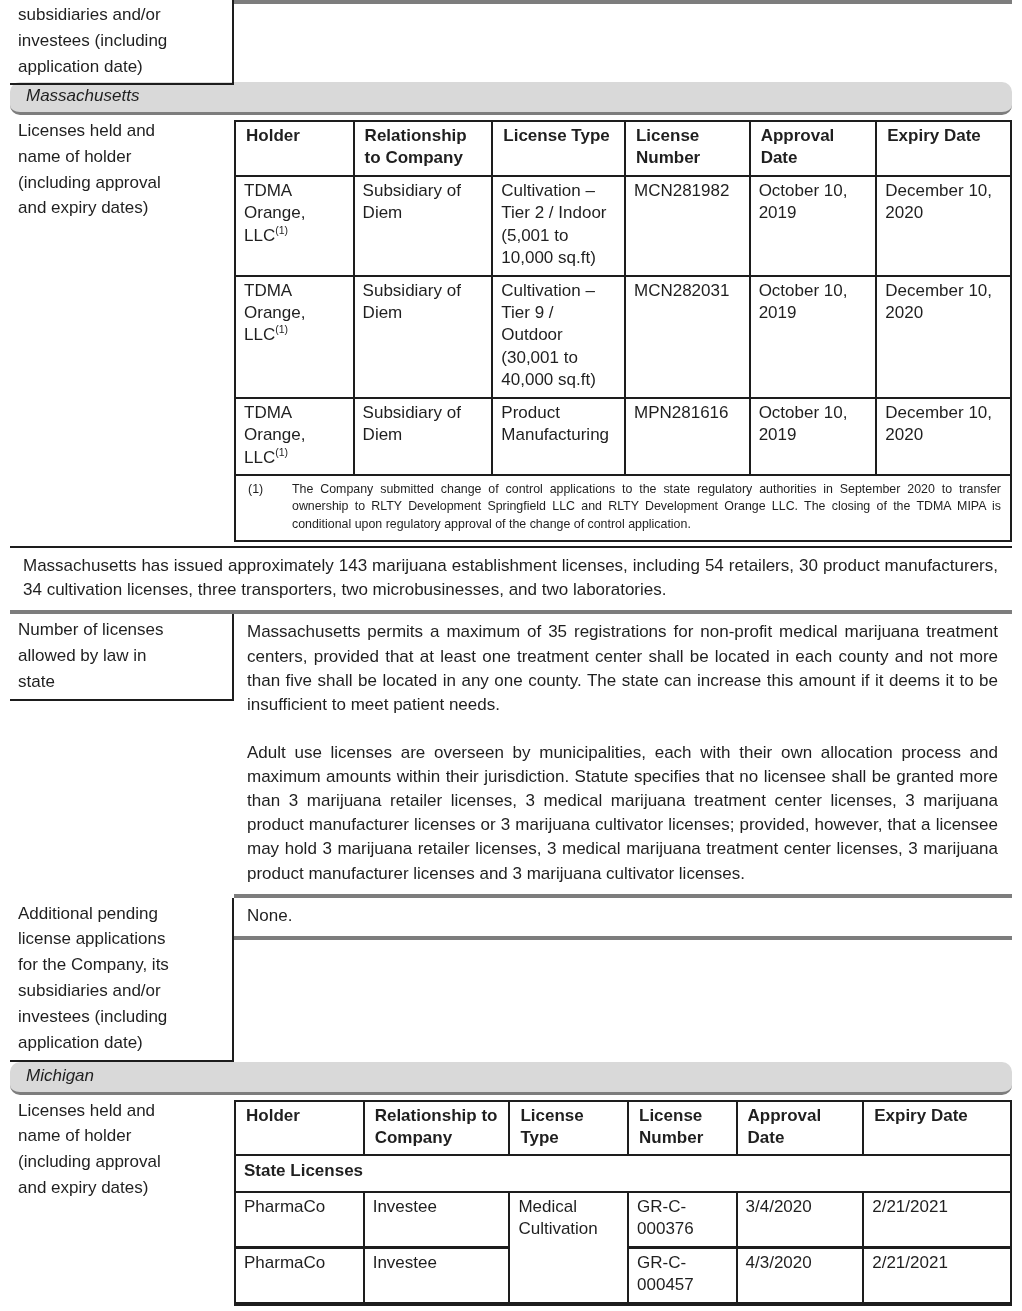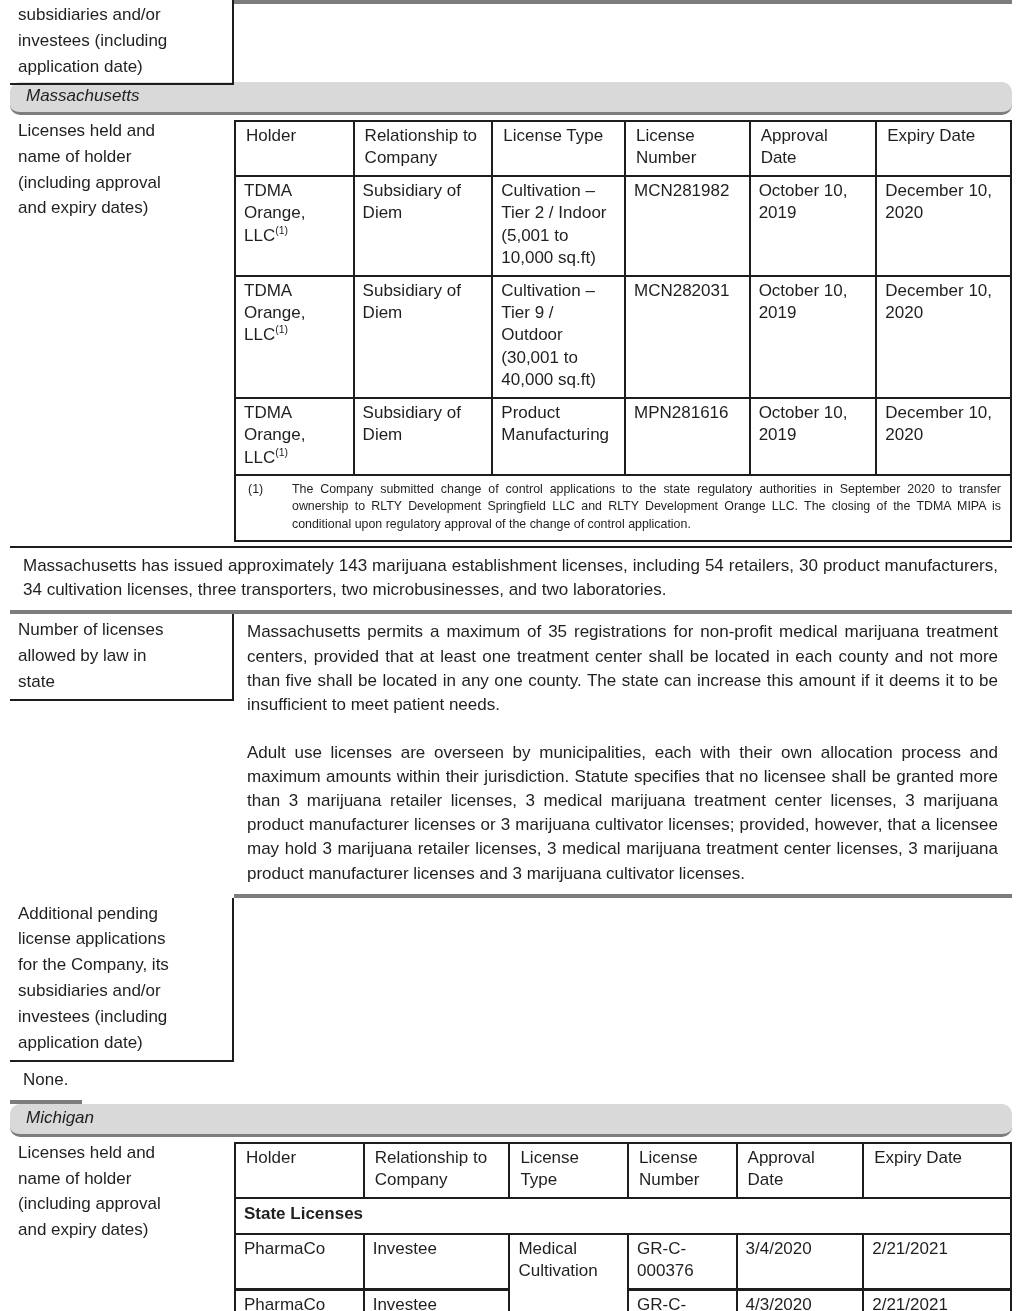--- a/index.html
+++ b/index.html
@@ -42,31 +42,31 @@
 
   .table-wrap{ padding:5px 0 4px 0; }
   table.lic{
     border-collapse:collapse; table-layout:fixed; width:778px;
     border:2px solid var(--ink);
   }
   table.lic th, table.lic td{
     border:2px solid var(--ink); vertical-align:top; text-align:left;
     padding:3px 7px 5px 8px; line-height:1.32; font-size:17px; overflow:hidden;
   }
-  table.lic th{ font-weight:normal;padding-left:10px; }
+  table.lic th{ font-weight:bold;padding-left:10px; }
   sup.fnref{ font-size:10.5px; vertical-align:super; line-height:0; }
 
   tr.footnote-row td{ padding:5px 9px 7px 10px; }
   .fn{ position:relative; padding-left:46px; font-size:12.4px;
        line-height:1.4; text-align:justify; }
   .fn-marker{ position:absolute; left:2px; top:0; }
 
   .allowed-p + .allowed-p{ margin-top:24px; }
 
-  .row-additional{ min-height:146px;flex-direction:column; }
+  .row-additional{ min-height:146px; }
 
   tr.subheader-row td{ font-weight:bold; padding:4px 7px 8px 8px;border-radius:16px; }
   tr.mi-row-1 td{ border-bottom:3px solid var(--ink); }
   table.lic.mi{ border-bottom:4px solid var(--ink); }
   td.rowspan-cell{ border-bottom:2px solid var(--ink); }
 </style>
 </head>
 <body>
 
 <div class="page">

